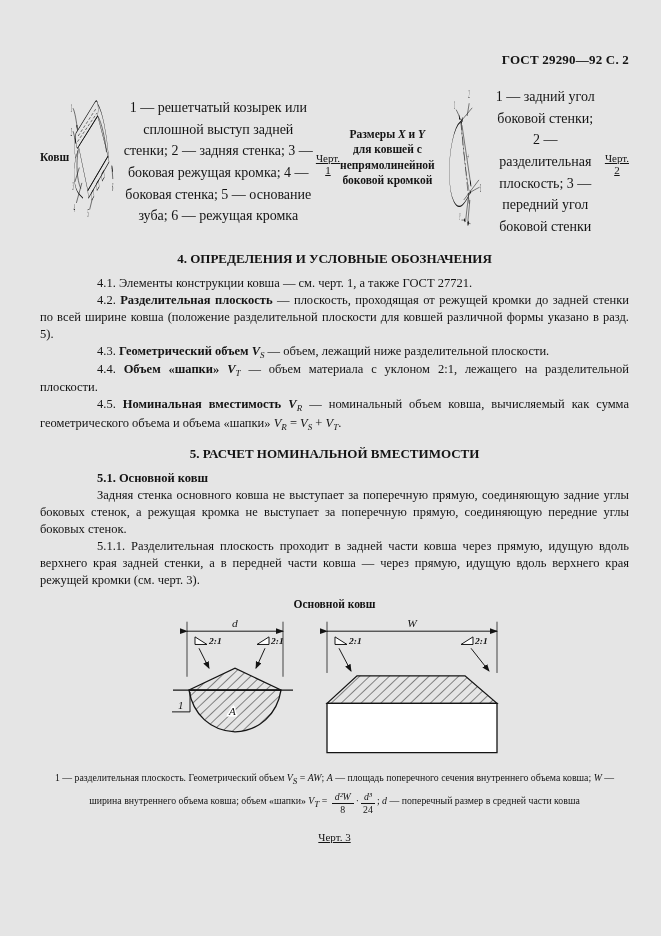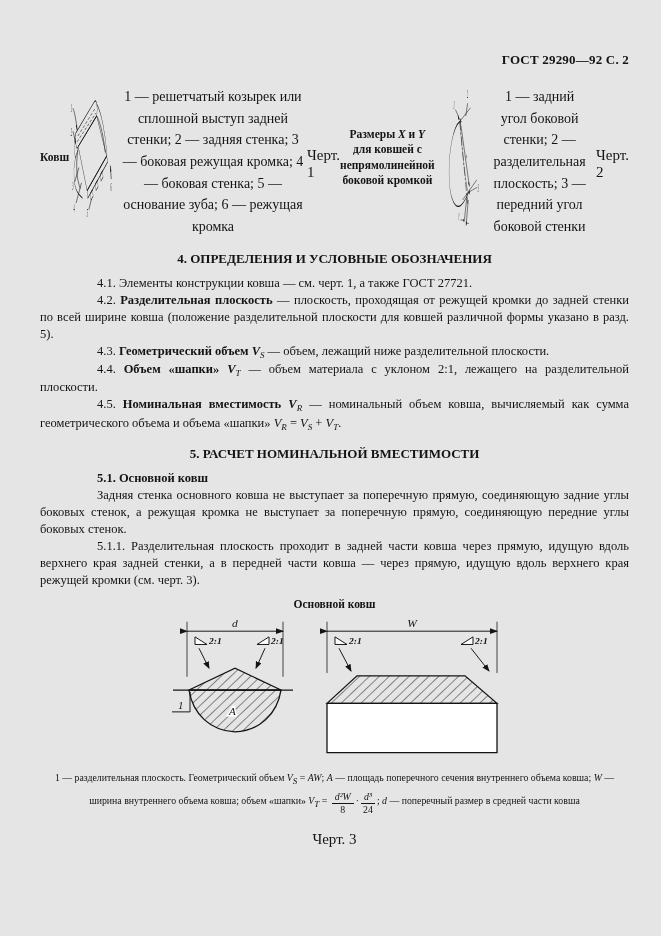--- a/index.html
+++ b/index.html
@@ -12,21 +12,21 @@
   .hdr{ text-align:right;font-weight:bold;font-size:13px;letter-spacing:.2px; }
   .figrow{ display:flex;margin-top:10px; }
   .figcol{ display:flex;flex-direction:row;align-items:center; }
   .figcol.l{ width:300px; }
   .figcol.r{ width:289px;gap:9px; }
   .figtitle{ font-weight:bold;font-size:11.5px;text-align:center;line-height:1.35; }
   .fig2t{ max-width:250px; }
   .var{ font-style:italic; }
   .figcap{ font-size:14px;line-height:1.55;text-align:center;margin-top:8px;max-width:292px; }
   .figcap2{ max-width:280px; }
-  .chert{ font-size:15px;margin-top:12px; }
+  .chert{ font-size:11px;text-align:center;margin-top:12px;text-decoration:underline; }
   .shead{ text-align:center;font-weight:bold;font-size:13px;margin:13px 0 8px; }
   .para{ margin:0;font-size:12.5px;line-height:1.36;text-align:justify;text-indent:57px; }
   .term{ font-weight:bold;margin-top:13px; }
   .vsub{ font-style:italic;font-size:9px;vertical-align:-3px; }
   .fig3block{ margin-top:8px;text-align:center; }
   .fig3block svg{ display:block;margin:4px auto 0; }
   .cap3{ font-size:9.8px;line-height:1.95;text-align:center;margin-top:2px; }
   .frac{ display:inline-block;vertical-align:-9px;text-align:center;line-height:1.05;margin:0 2px;font-style:italic; }
   .frac .fn{ display:block;border-bottom:.9px solid #141414;padding:0 3px 1px; }
   .frac .fd{ display:block;padding-top:1px;font-style:normal; }

